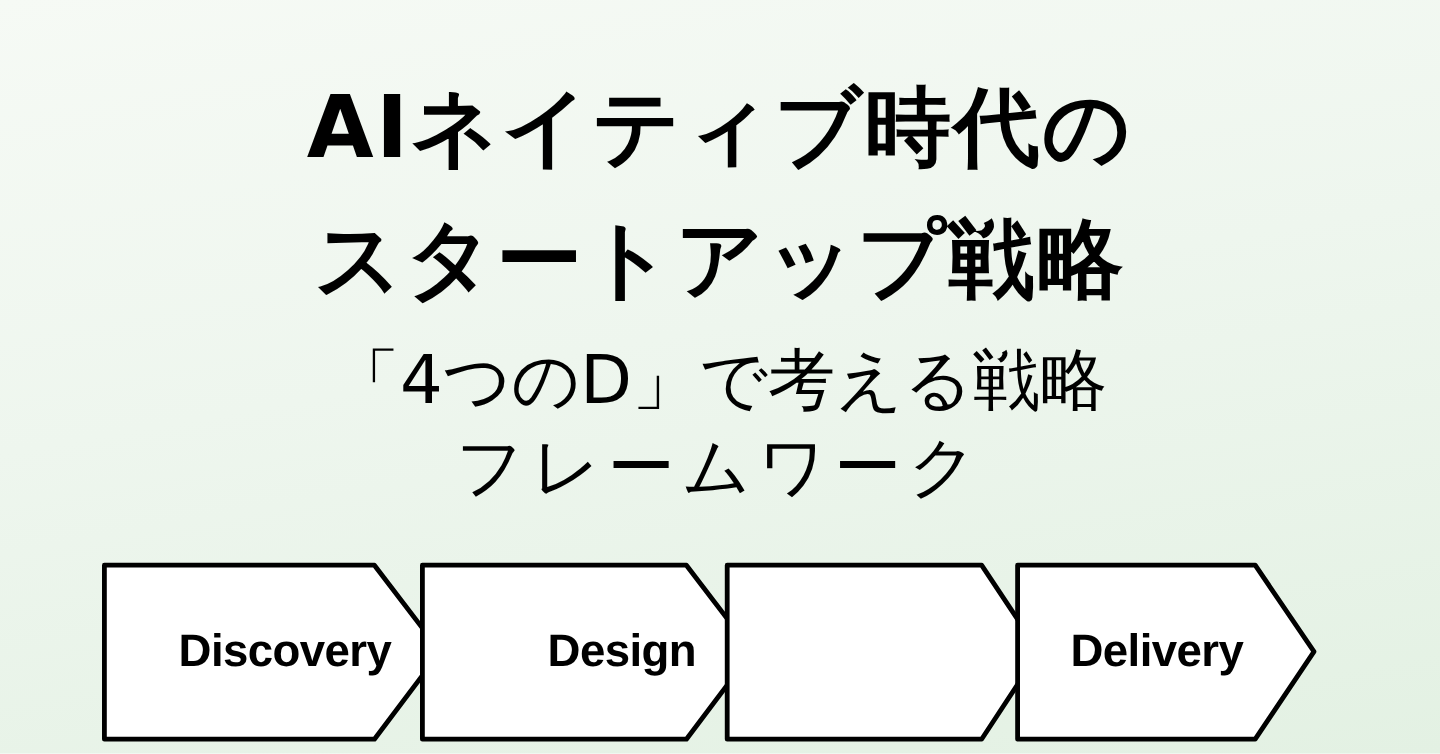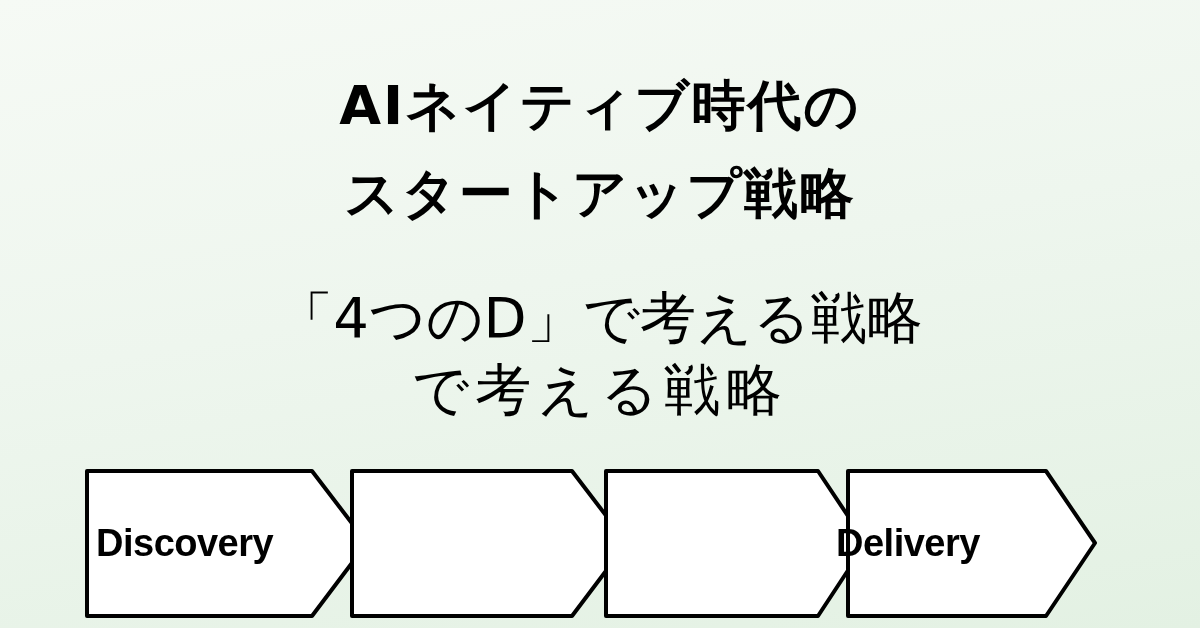--- a/index.html
+++ b/index.html
@@ -14,27 +14,27 @@
       background: linear-gradient(170deg, #f6faf5 0%, #eef6ee 45%, #e3f1e3 100%);
       font-family: "DejaVu Sans", "Liberation Sans", sans-serif;
       color: #000;
     }
     .title {
       position: absolute;
       left: 0;
       width: 1200px;
       text-align: center;
       font-weight: bold;
-      font-size: 54px;
+      font-size: 72px;
       line-height: 80px;
       letter-spacing: 2px;
       white-space: nowrap;
     }
     .title.l1 { top: 66px; }
-    .title.l2 { top: 154px; }
+    .title.l2 { top: 176px; }
     .subtitle {
       position: absolute;
       left: 0;
       width: 1200px;
       text-align: center;
       font-size: 56px;
       line-height: 60px;
       font-weight: normal;
       white-space: nowrap;
     }
@@ -51,42 +51,43 @@
     .flow svg {
       position: absolute;
       left: 0;
       top: 0;
     }
     .step-label {
       position: absolute;
       top: 520px;
       height: 46px;
       line-height: 46px;
-      text-align: left;
+      text-align: right;
       font-family: "Liberation Sans", "DejaVu Sans", sans-serif;
       font-weight: bold;
       font-size: 38px;
       white-space: nowrap;
       letter-spacing: -0.5px;
     }
   </style>
 </head>
 <body>
 
 <div class="title l1">AIネイティブ時代の</div>
 <div class="title l2">スタートアップ戦略</div>
 
 <div class="subtitle s1">「4つのD」で考える戦略</div>
-<div class="subtitle s2">で考える戦略</div>
+<div class="subtitle s2">フレームワーク</div>
 
 <div class="flow">
   <svg width="1200" height="628" viewBox="0 0 1200 628">
     <g fill="#ffffff" stroke="#000000" stroke-width="4" stroke-linejoin="round">
       <polygon points="87,471 312,471 367,543 312,616 87,616"></polygon>
       <polygon points="352,471 572,471 627,543 572,616 352,616"></polygon>
       <polygon points="606,471 818,471 866,543 818,616 606,616"></polygon>
       <polygon points="848,471 1046,471 1095,543 1046,616 848,616"></polygon>
     </g>
   </svg>
 
   <div class="step-label" style="left:96px; width:230px;">Discovery</div>
+  <div class="step-label" style="left:360px; width:220px;">Design</div>
   <div class="step-label" style="left:836px; width:200px;">Delivery</div>
 </div>
 
 </body></html>

